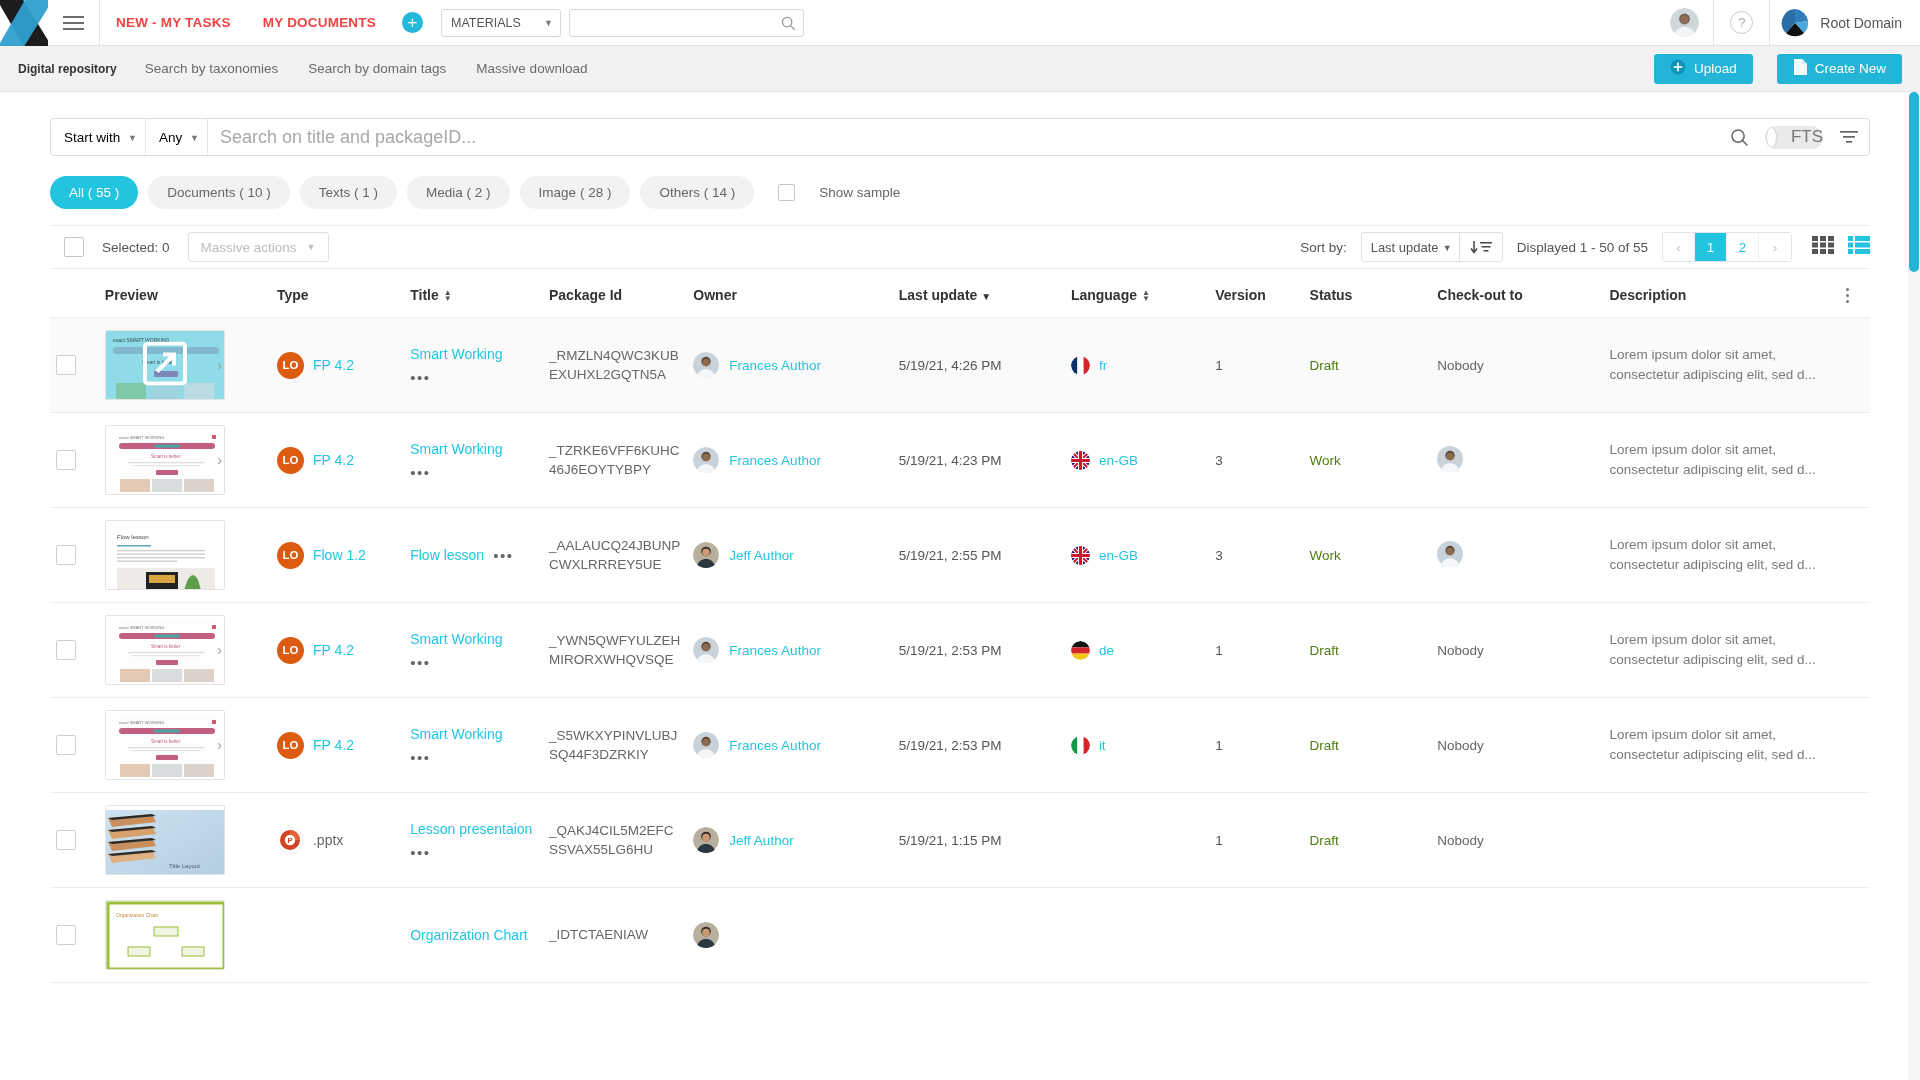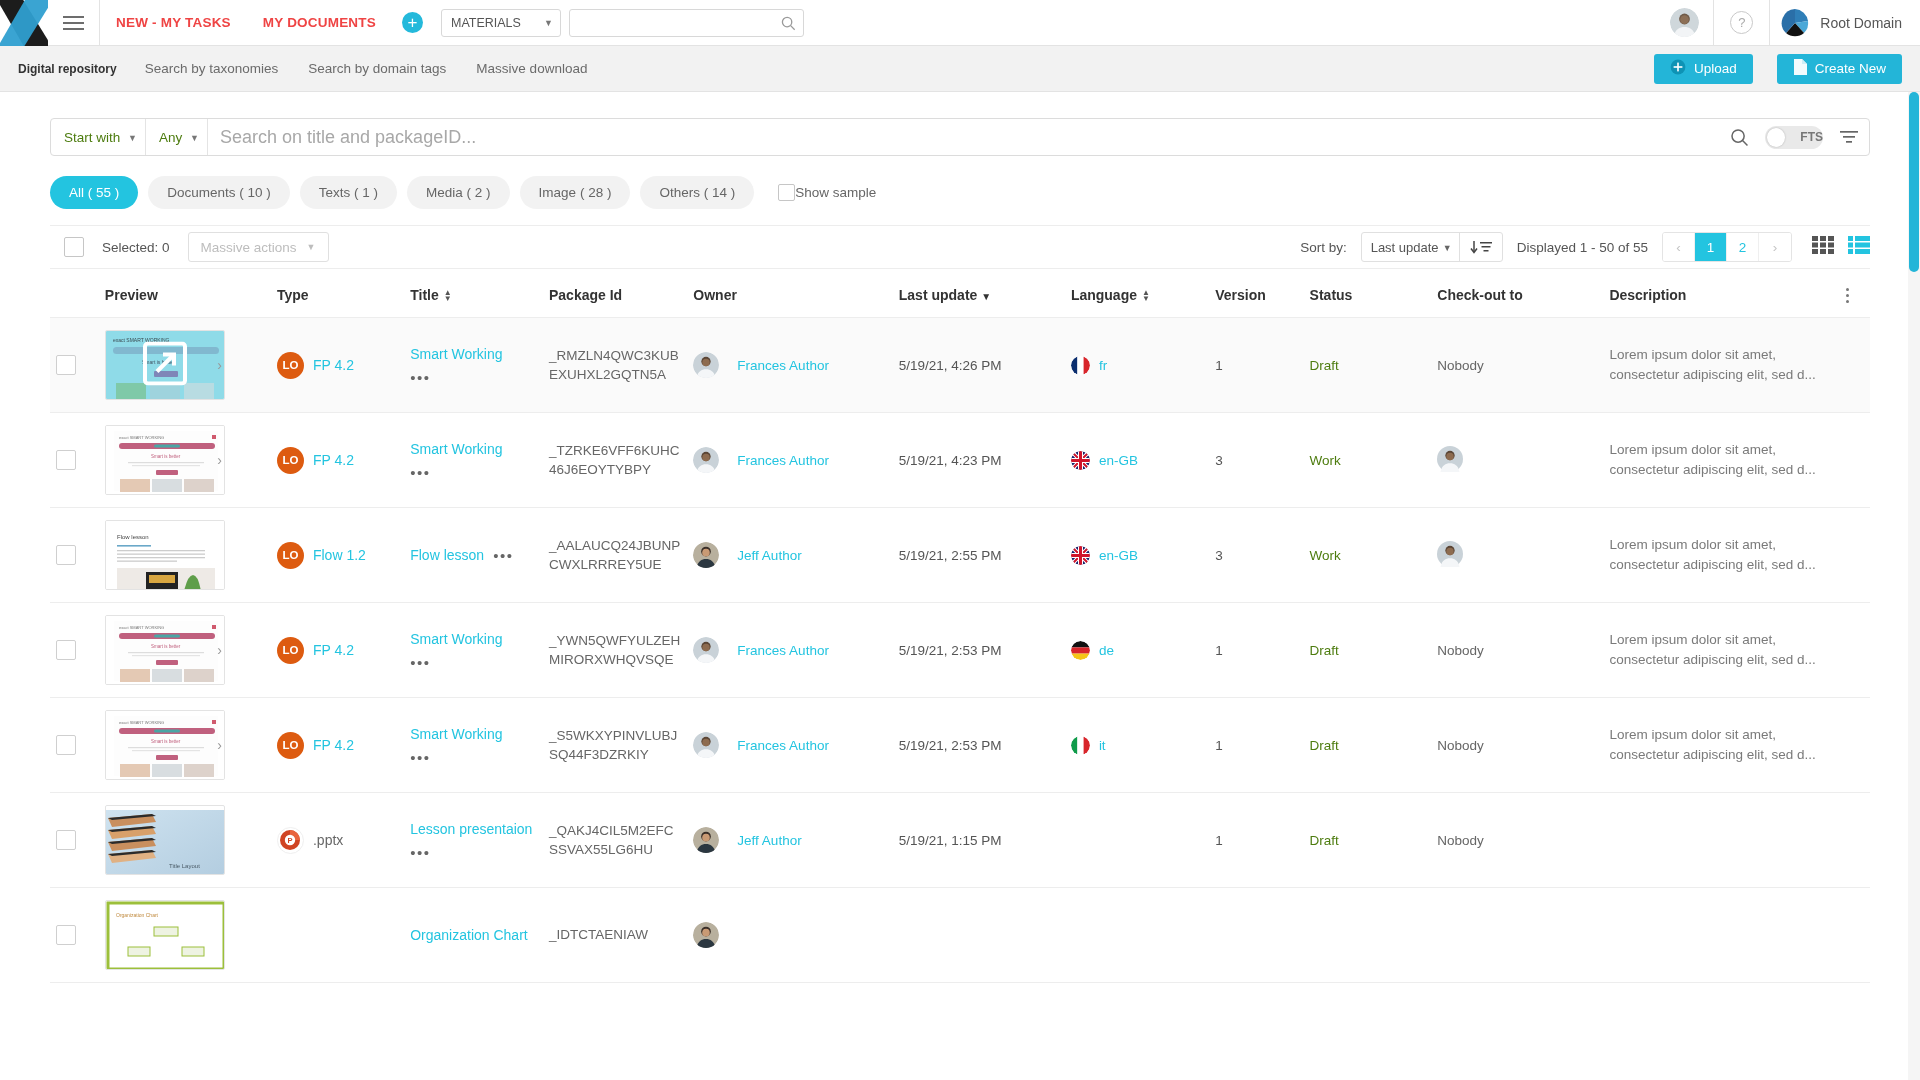--- a/index.html
+++ b/index.html
@@ -89,50 +89,50 @@
   
   .content { padding: 26px 50px 0 50px; position: relative; }
 
   .searchrow { display: flex; align-items: center; }
   .searchbox {
     flex: 1; height: 38px; border: 1px solid #dcdcdc; border-radius: 4px;
     display: flex; align-items: center; background: #fff;
   }
   .sb-select {
     height: 36px; border: 0; border-right: 1px solid #e4e4e4; background: transparent;
-    font-size: 13.5px; color: #4d7c0f; padding: 0 24px 0 13px; cursor: pointer;
+    font-size: 13.5px; color: #000000; padding: 0 24px 0 13px; cursor: pointer;
     font-family: inherit; -webkit-appearance: none; appearance: none;
   }
   .sb-wrap { position: relative; display: flex; align-items: center; height: 36px; }
   .sb-wrap .chev { position: absolute; right: 9px; top: 14px; font-size: 9px; color: #777; pointer-events: none; }
   .sb-input {
     flex: 1; border: 0; outline: 0; height: 36px; padding: 0 12px;
     font-size: 18px; font-family: inherit; color: #444; background: transparent;
   }
   .sb-input::placeholder { color: #a8a8a8; }
   .fts-toggle {
     width: 58px; height: 23px; border-radius: 12px; background: #e9e9e9;
     display: flex; align-items: center; margin: 0 6px; cursor: pointer;
     position: relative;
   }
   .fts-knob { width: 19px; height: 19px; border-radius: 50%; background: #fff; margin-left: 2px; box-shadow: 0 0 2px rgba(0,0,0,.25); }
-  .fts-label { font-size: 12px; color: #777; font-weight: bold; margin-left: 15px; }
+  .fts-label { font-size: 17px; color: #777; font-weight: normal; margin-left: 15px; }
   .sb-icon-btn { padding: 0 10px; cursor: pointer; display: flex; align-items: center; }
 
   
   .chips { display: flex; align-items: center; margin-top: 20px; }
   .chip {
     height: 33px; border-radius: 17px; background: #f2f2f2; color: #666;
     display: flex; align-items: center; padding: 0 19px; font-size: 13.5px;
     margin-right: 10px; cursor: pointer; white-space: nowrap;
   }
   .chip.active { background: #23c4e0; color: #fff; }
   .showsample { display: flex; align-items: center; margin-left: 14px; cursor: pointer; }
   .cbox { width: 17px; height: 17px; border: 1px solid #c6c6c6; border-radius: 2px; background: #fff; }
-  .showsample span { font-size: 13.5px; color: #666; margin-left: 0; }
+  .showsample span { font-size: 13.5px; color: #666; margin-left: 24px; }
 
   
   .toolbar {
     margin-top: 16px; height: 44px; border-top: 1px solid #ededed;
     border-bottom: 1px solid #ededed; display: flex; align-items: center;
   }
   .tb-left { display: flex; align-items: center; gap: 18px; padding-left: 14px; }
   .tb-sel-label { font-size: 13.5px; color: #555; }
   .massive {
     height: 30px; border: 1px solid #e0e0e0; border-radius: 3px; background: #fff;
@@ -216,21 +216,21 @@
   }
   .type-label { color: #23c4e0; font-size: 14px; }
   .type-label.grey { color: #666; }
 
   .title-link { color: #23c4e0; font-size: 14px; cursor: pointer; line-height: 1.3; }
   .dots { color: #666; font-size: 15px; letter-spacing: 1.5px; line-height: 1; cursor: pointer; }
   .title-inline { display: flex; align-items: center; gap: 9px; flex-wrap: wrap; }
 
   .pkg { font-size: 13.5px; color: #666; line-height: 1.42; word-break: break-all; }
 
-  .ownercell { display: flex; align-items: center; gap: 18px; }
+  .ownercell { display: flex; align-items: center; gap: 10px; }
   .av { width: 26px; height: 26px; border-radius: 50%; overflow: hidden; flex: 0 0 26px; }
   .owner-name { color: #23c4e0; font-size: 13.5px; cursor: pointer; white-space: nowrap; }
 
   .upd { font-size: 13.5px; color: #555; white-space: nowrap; }
 
   .langcell { display: flex; align-items: center; gap: 9px; }
   .flag { width: 19px; height: 19px; border-radius: 50%; overflow: hidden; flex: 0 0 19px; }
   .lang-code { color: #23c4e0; font-size: 13.5px; }
 
   .ver { font-size: 13.5px; color: #555; }

